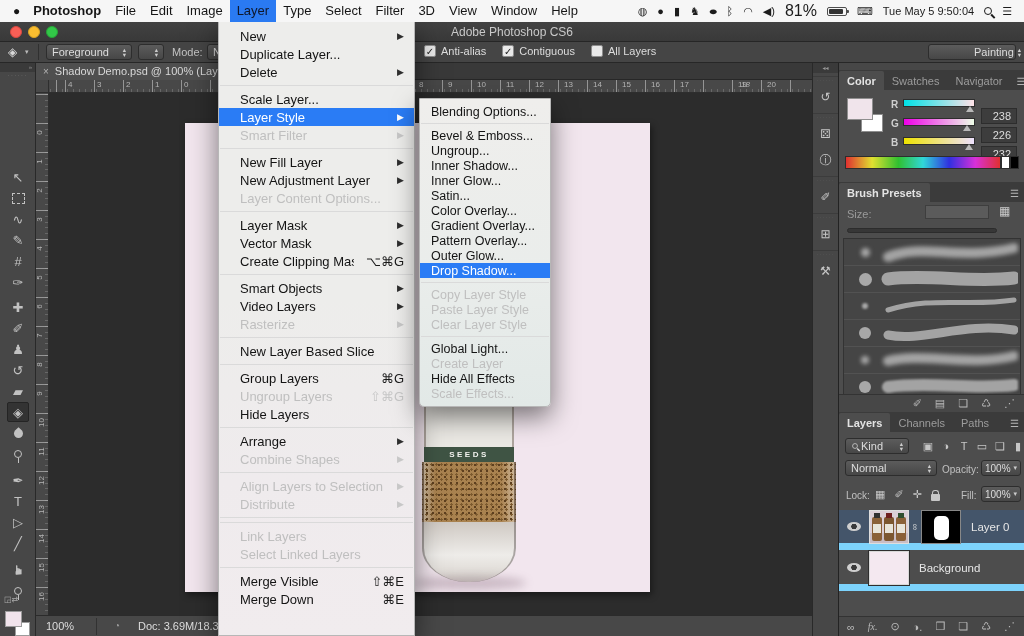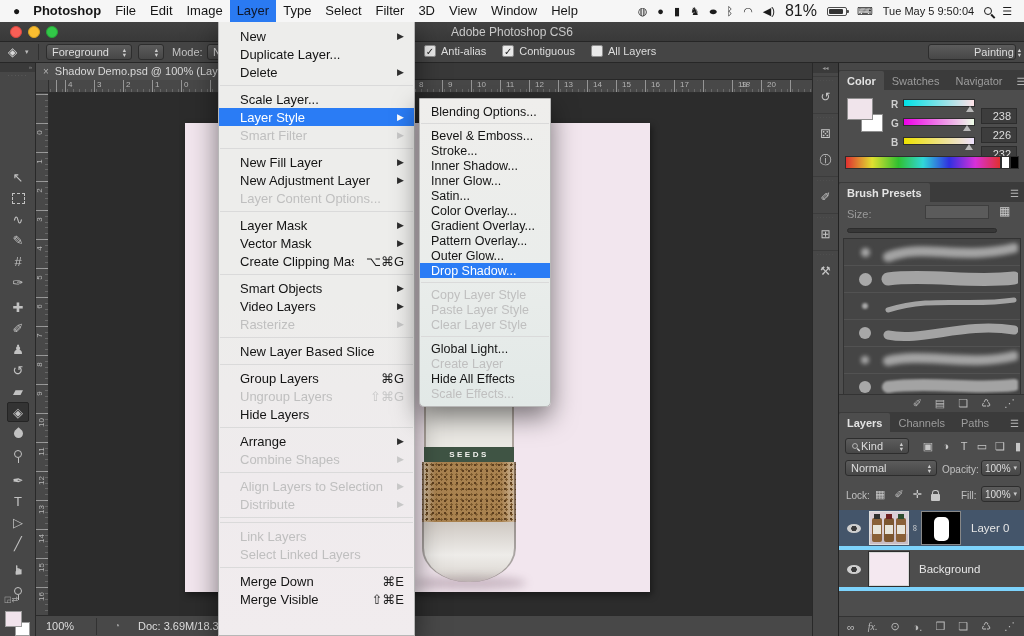--- a/index.html
+++ b/index.html
@@ -137,21 +137,21 @@
   .pbar{position:absolute;left:0;width:186px;height:18px;background:#474747;border-top:1px solid #333;
         display:flex;justify-content:flex-end;align-items:center;gap:13px;padding-right:10px;color:#b9b9b9;font-size:11px;}
   .pbar .fx{font-style:italic;font-size:10px;font-family:Liberation Serif, serif;}
   
   .lrowbar{position:absolute;left:0;width:186px;}
   .kindsel{left:6px;width:64px;}
   .iconbtn{position:absolute;top:2px;width:18px;height:16px;color:#c6c6c6;font-size:11px;text-align:center;line-height:16px;}
   .lockicons{display:flex;gap:9px;align-items:center;}
   .lockcss{width:9px;height:7px;background:#c6c6c6;border-radius:1px;position:relative;margin-top:5px;}
   .lockcss::before{content:'';position:absolute;top:-4px;left:1px;width:5px;height:4px;border:1.5px solid #c6c6c6;border-bottom:none;border-radius:3px 3px 0 0;}
-  .lyrow{position:absolute;left:0;width:186px;height:40px;border-bottom:4px solid #7dd3fc;display:flex;align-items:center;}
+  .lyrow{position:absolute;left:0;width:186px;height:40px;border-bottom:7px solid #7dd3fc;display:flex;align-items:center;}
   .lyrow.on{background:#44556a;}
   .eye{width:14px;height:9px;border-radius:50%;margin:0 8px 0 8px;
        background:radial-gradient(circle at 50% 50%,#3a3a3a 0 2.5px,#cfcfcf 3px);}
   .lthumb{width:40px;height:34px;border:1px solid #dedede;flex:none;}
   .lthumb.pink{background:#f4e8f0;border:1px solid #d8d8d8;outline:1px solid #2e2e2e;}
   .chain{font-size:9px;color:#ddd;transform:rotate(90deg);width:12px;text-align:center;}
   .lmask{width:40px;height:34px;background:#000;border:1px solid #888;position:relative;flex:none;}
   .lmask i{position:absolute;left:12px;top:5px;width:15px;height:24px;background:#fff;border-radius:5px;}
   .lname{font-size:11.5px;color:#e6e6e6;margin-left:10px;white-space:nowrap;}
 
@@ -688,39 +688,39 @@
       <div class="msep"></div>
       <div class="msep"></div>
       <div class="mi dis">
         <span class="ml">Link Layers</span>
       </div>
       <div class="mi dis">
         <span class="ml">Select Linked Layers</span>
       </div>
       <div class="msep"></div>
       <div class="mi">
+        <span class="ml">Merge Visible</span>
+        <span class="msc">⇧⌘E</span>
+      </div>
+      <div class="mi">
         <span class="ml">Merge Down</span>
         <span class="msc">⌘E</span>
       </div>
-      <div class="mi">
-        <span class="ml">Merge Visible</span>
-        <span class="msc">⇧⌘E</span>
-      </div>
     </div>
 
   <div class="menu" id="styleMenu">
       <div class="mi">
         <span class="ml">Blending Options...</span>
       </div>
       <div class="msep"></div>
       <div class="mi">
         <span class="ml">Bevel &amp; Emboss...</span>
       </div>
       <div class="mi">
-        <span class="ml">Stroke...</span>
+        <span class="ml">Ungroup...</span>
       </div>
       <div class="mi">
         <span class="ml">Inner Shadow...</span>
       </div>
       <div class="mi">
         <span class="ml">Inner Glow...</span>
       </div>
       <div class="mi">
         <span class="ml">Satin...</span>
       </div>

